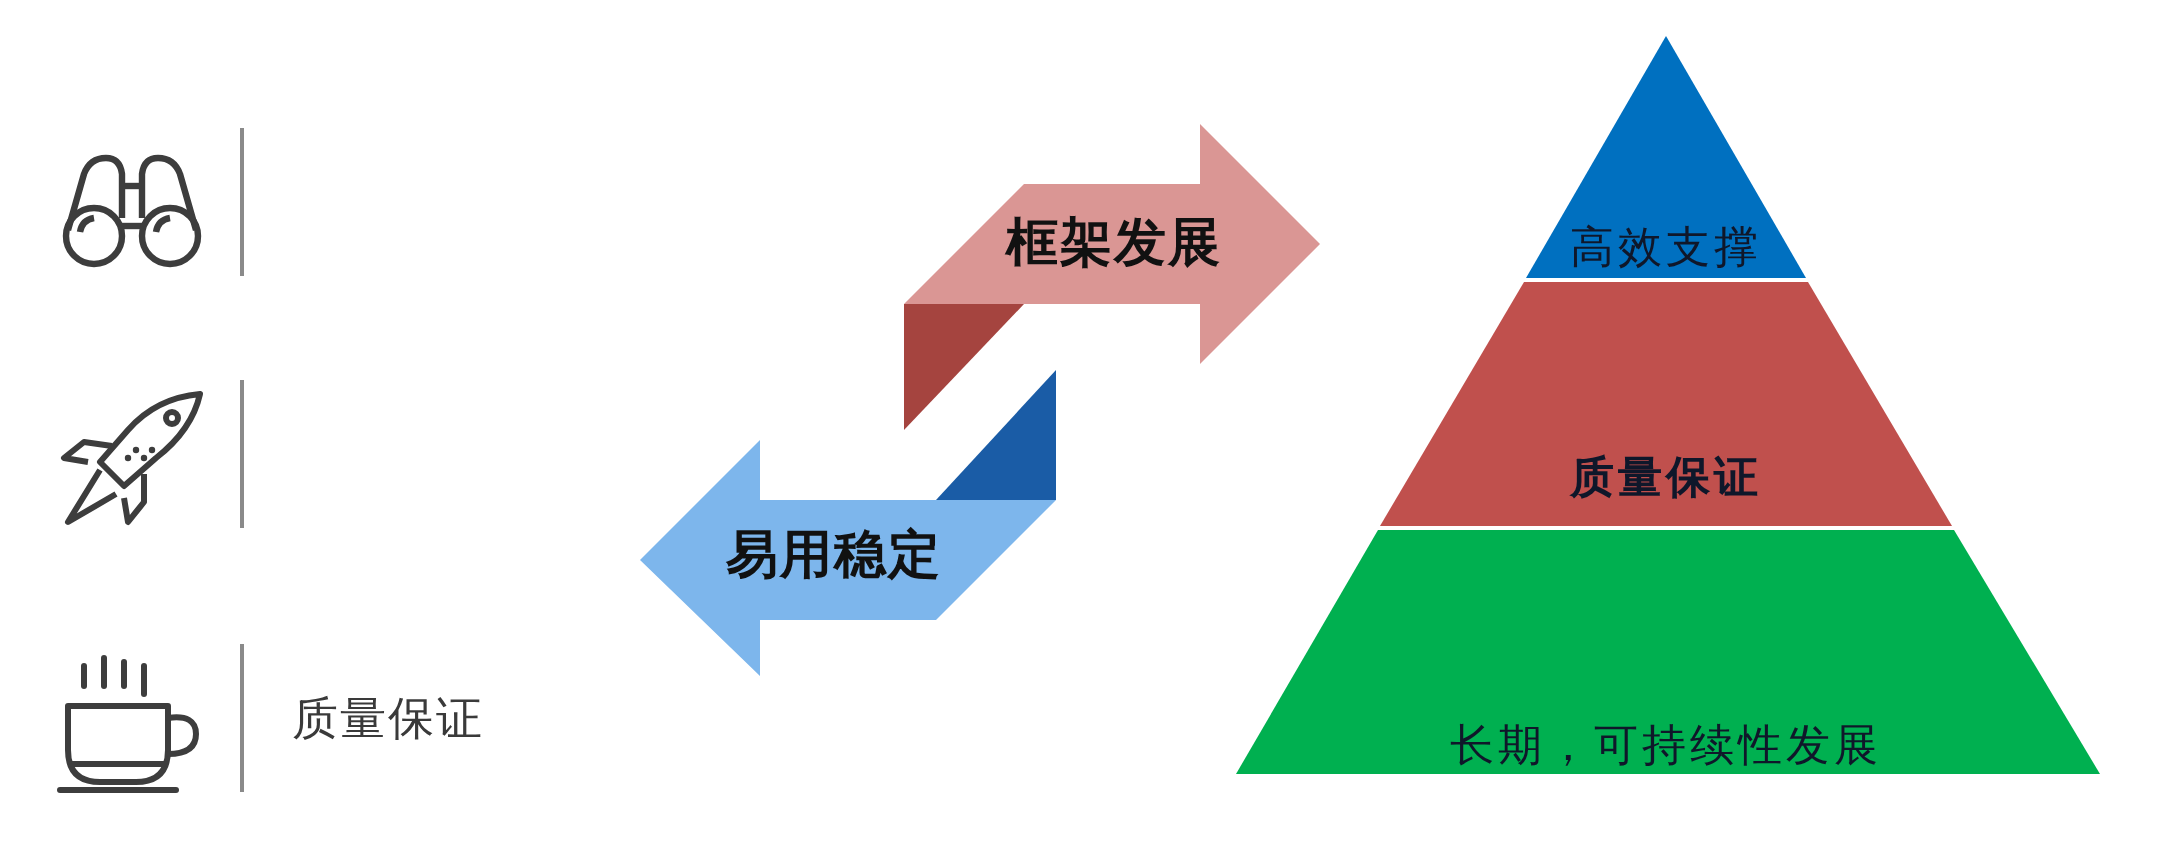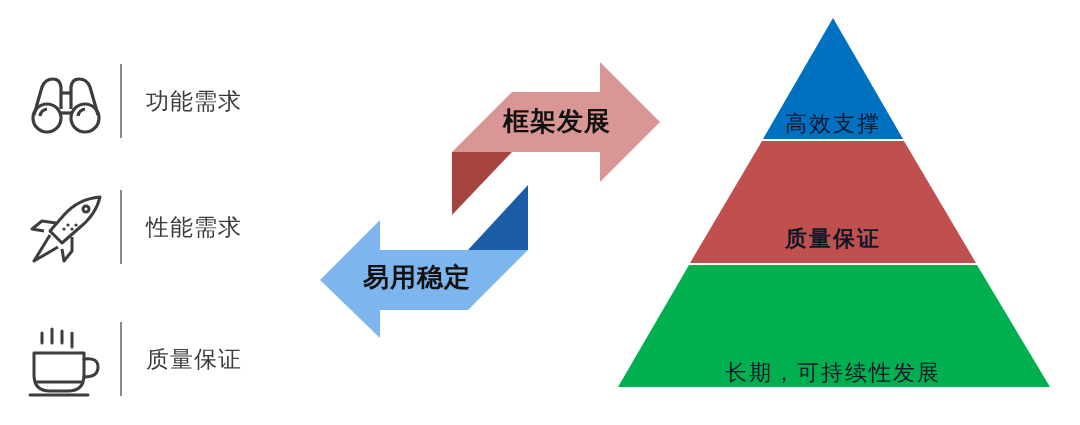--- a/index.html
+++ b/index.html
@@ -22,41 +22,39 @@
       <path d="M70 46 L62 18 Q59 10 51 10 Q44 10 43 18 L43 40"></path>
       <line x1="33" y1="24" x2="43" y2="24"></line>
       <line x1="33" y1="44" x2="43" y2="44"></line>
       <circle cx="19" cy="49" r="14"></circle>
       <circle cx="57" cy="49" r="14"></circle>
       <path d="M12 47 Q13 41 19 40"></path>
       <path d="M50 47 Q51 41 57 40"></path>
     </g>
   </svg>
   <div class="divider"></div>
-  <div class="label">功能需求</div>
 </div>
 
 <div class="feature" style="top:190px;">
   <svg class="icon" viewBox="0 0 76 70">
     <g fill="none" stroke="#3d3d3d" stroke-width="3" stroke-linejoin="round">
       <path d="M72 2 Q50 4 36 20 L22 36 L34 48 L50 34 Q68 20 72 2 Z"></path>
       <circle cx="58" cy="14" r="3"></circle>
       <path d="M28 28 L14 26 L4 34 L16 36"></path>
       <path d="M44 42 L44 56 L36 66 L34 54"></path>
       <path d="M22 40 L6 66 L30 52"></path>
     </g>
     <g fill="#3d3d3d">
       <circle cx="40" cy="30" r="1.6"></circle>
         <circle cx="44" cy="34" r="1.6"></circle>
         <circle cx="48" cy="30" r="1.6"></circle>
         <circle cx="36" cy="34" r="1.6"></circle>
     </g>
   </svg>
   <div class="divider"></div>
-  <div class="label">性能需求</div>
 </div>
 
 <div class="feature" style="top:322px;">
   <svg class="icon" viewBox="0 0 76 70">
     <g fill="none" stroke="#3d3d3d" stroke-width="3" stroke-linecap="round" stroke-linejoin="round">
       <line x1="14" y1="6" x2="14" y2="16"></line>
       <line x1="24" y1="2" x2="24" y2="16"></line>
       <line x1="34" y1="4" x2="34" y2="16"></line>
       <line x1="44" y1="6" x2="44" y2="20"></line>
       <path d="M6 26 L56 26 L56 48 Q56 64 40 64 L22 64 Q6 64 6 48 Z"></path>

